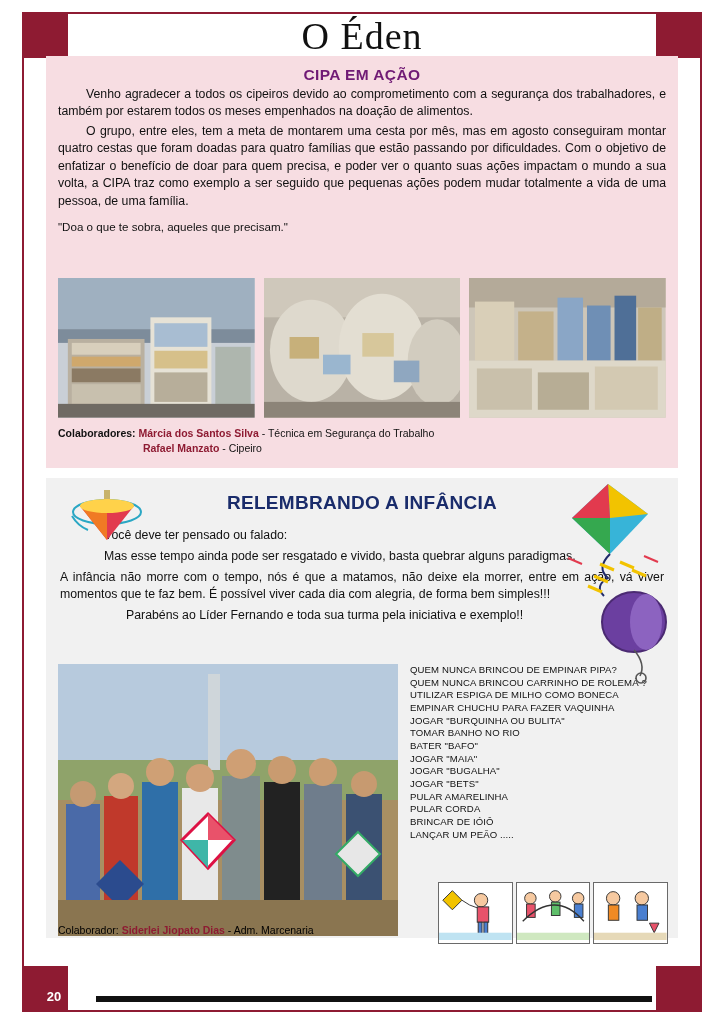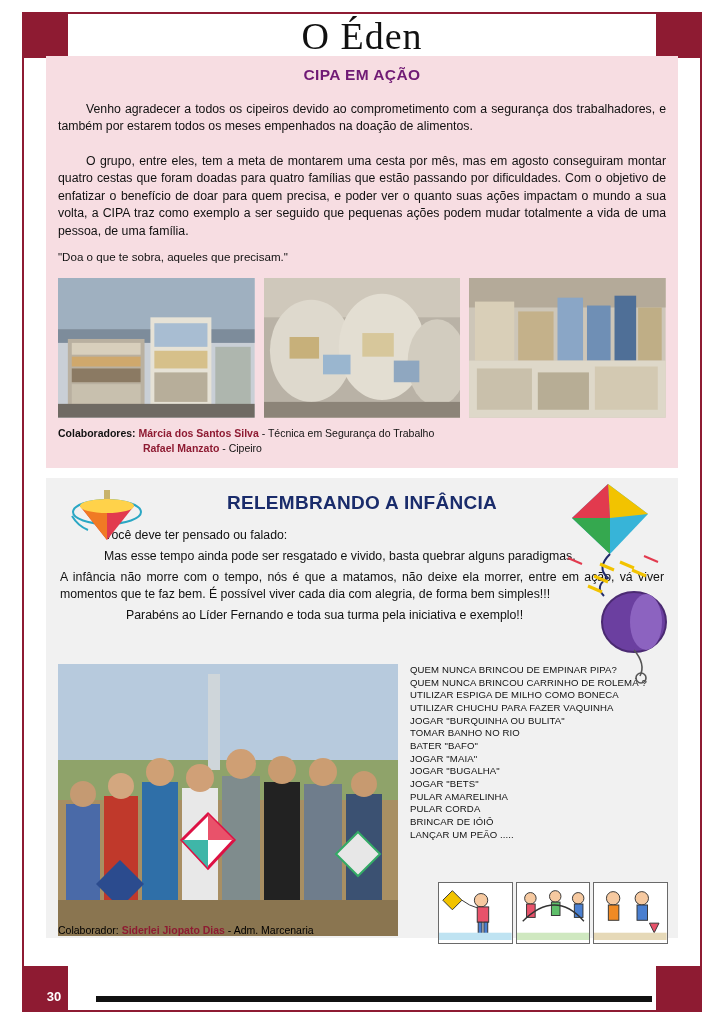--- a/index.html
+++ b/index.html
@@ -65,21 +65,21 @@
     letter-spacing: .4px;
     padding-top: 10px;
   }
   .body-text {
     font-size: 12.3px;
     color: #111;
     text-align: justify;
     line-height: 1.42;
     padding: 0 12px;
   }
-  .body-text p { margin: 17px 0 0 0; text-indent: 28px; }
+  .body-text p { margin: 2px 0 0 0; text-indent: 28px; }
   .quote {
     font-size: 11.6px;
     color: #111;
     padding: 10px 12px 0 12px;
   }
 
   
   .photos1 {
     position: absolute;
     left: 12px;
@@ -365,21 +365,21 @@
       <polygon points="62,196 86,220 62,244 38,220" fill="#2b4b8e"></polygon>
       <polygon points="300,168 322,190 300,212 278,190" fill="#e7e7e7" stroke="#3a6" stroke-width="2"></polygon>
       <rect x="0" y="236" width="340" height="36" fill="#8a7550"></rect>
     </svg>
   </div>
 
   <div class="games-list">
     <div>QUEM NUNCA BRINCOU DE EMPINAR PIPA?</div>
     <div>QUEM NUNCA BRINCOU CARRINHO DE ROLEMÁ ?</div>
     <div>UTILIZAR ESPIGA DE MILHO COMO BONECA</div>
-    <div>UTILIZAR CHUCHU PARA FAZER VAQUINHA</div>
+    <div>EMPINAR CHUCHU PARA FAZER VAQUINHA</div>
     <div>JOGAR "BURQUINHA OU BULITA"</div>
     <div>TOMAR BANHO  NO RIO</div>
     <div>BATER "BAFO"</div>
     <div>JOGAR "MAIA"</div>
     <div>JOGAR "BUGALHA"</div>
     <div>JOGAR "BETS"</div>
     <div>PULAR  AMARELINHA</div>
     <div>PULAR CORDA</div>
     <div>BRINCAR DE IÓIÔ</div>
     <div>LANÇAR UM PEÃO  .....</div>
@@ -434,14 +434,14 @@
     </div>
   </div>
 
   <div class="credits2">
     <span>Colaborador:</span>
     <b>Siderlei Jiopato Dias</b>
     <span>-  Adm. Marcenaria</span>
   </div>
 </div>
 
-<div class="page-num">30</div>
+<div class="page-num">20</div>
 <div class="footer-rule"></div>
 
 </body></html>

